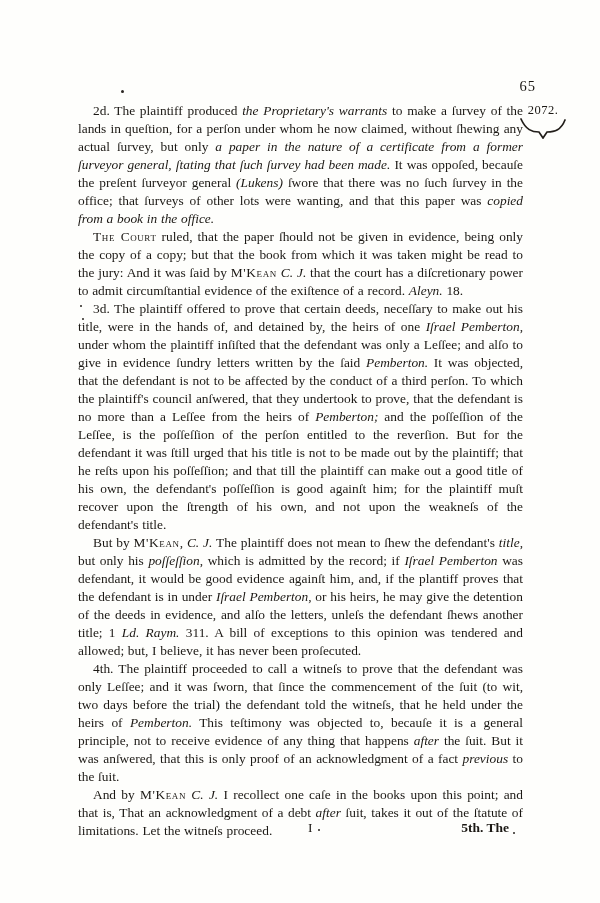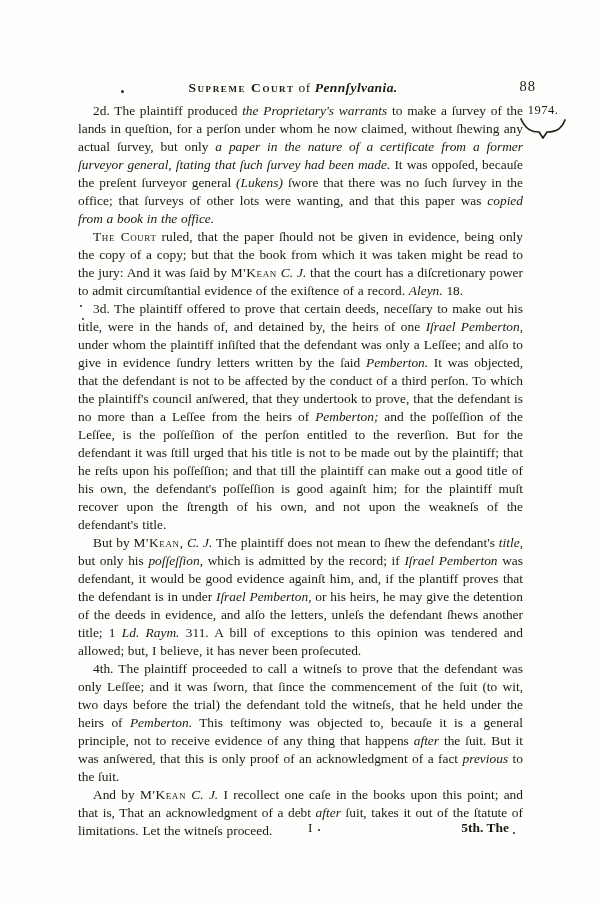--- a/index.html
+++ b/index.html
@@ -39,28 +39,25 @@
   }
   .signature{position:absolute;left:230px;}
   .catchword{position:absolute;right:14px;font-weight:bold;}
   .speck{position:absolute;background:#2a2622;border-radius:50%;}
 </style>
 </head>
 <body>
 
 <div class="page">
 
-  <div class="header">
-    <span class="sc">Supreme Court</span><span class="mid">of</span><span class="it">Pennſylvania.</span>
-  </div>
 
-  <div class="page-num">88</div>
+  <div class="page-num">65</div>
 
   <div class="margin-note">
-    <span>1974.</span>
+    <span>2072.</span>
     <svg class="brace" width="48" height="22" viewBox="0 0 48 22">
       <path d="M2,2 C7,13 13,15 20,15 L24,21 L28,15 C36,15 42,13 46,3" fill="none" stroke="#221e1a" stroke-width="1.7" stroke-linecap="round"></path>
     </svg>
   </div>
 
   <div class="body-col">
     <p><span class="seg-n">2d. The plaintiff produced </span><span class="seg-i">the Proprietary's warrants</span><span class="seg-n"> to make a ſurvey of the lands in queſtion, for a perſon under whom he now claimed, without ſhewing any actual ſurvey, but only </span><span class="seg-i">a paper in the nature of a certificate from a former ſurveyor general, ſtating that ſuch ſurvey had been made.</span><span class="seg-n"> It was oppoſed, becauſe the preſent ſurveyor general </span><span class="seg-i">(Lukens)</span><span class="seg-n"> ſwore that there was no ſuch ſurvey in the office; that ſurveys of other lots were wanting, and that this paper was </span><span class="seg-i">copied from a book in the office.</span></p>
     <p><span class="seg-sc">The Court</span><span class="seg-n"> ruled, that the paper ſhould not be given in evidence, being only the copy of a copy; but that the book from which it was taken might be read to the jury: And it was ſaid by </span><span class="seg-sc">M'Kean</span><span class="seg-n"> </span><span class="seg-i">C. J.</span><span class="seg-n"> that the court has a diſcretionary power to admit circumſtantial evidence of the exiſtence of a record. </span><span class="seg-i">Aleyn.</span><span class="seg-n"> 18.</span></p>
     <p><span class="seg-n">3d. The plaintiff offered to prove that certain deeds, neceſſary to make out his title, were in the hands of, and detained by, the heirs of one </span><span class="seg-i">Iſrael Pemberton</span><span class="seg-n">, under whom the plaintiff inſiſted that the defendant was only a Leſſee; and alſo to give in evidence ſundry letters written by the ſaid </span><span class="seg-i">Pemberton.</span><span class="seg-n"> It was objected, that the defendant is not to be affected by the conduct of a third perſon. To which the plaintiff's council anſwered, that they undertook to prove, that the defendant is no more than a Leſſee from the heirs of </span><span class="seg-i">Pemberton;</span><span class="seg-n"> and the poſſeſſion of the Leſſee, is the poſſeſſion of the perſon entitled to the reverſion. But for the defendant it was ſtill urged that his title is not to be made out by the plaintiff; that he reſts upon his poſſeſſion; and that till the plaintiff can make out a good title of his own, the defendant's poſſeſſion is good againſt him; for the plaintiff muſt recover upon the ſtrength of his own, and not upon the weakneſs of the defendant's title.</span></p>
     <p><span class="seg-n">But by </span><span class="seg-sc">M'Kean</span><span class="seg-n">, </span><span class="seg-i">C. J.</span><span class="seg-n"> The plaintiff does not mean to ſhew the defendant's </span><span class="seg-i">title</span><span class="seg-n">, but only his </span><span class="seg-i">poſſeſſion</span><span class="seg-n">, which is admitted by the record; if </span><span class="seg-i">Iſrael Pemberton</span><span class="seg-n"> was defendant, it would be good evidence againſt him, and, if the plantiff proves that the defendant is in under </span><span class="seg-i">Iſrael Pemberton</span><span class="seg-n">, or his heirs, he may give the detention of the deeds in evidence, and alſo the letters, unleſs the defendant ſhews another title; 1 </span><span class="seg-i">Ld. Raym.</span><span class="seg-n"> 311. A bill of exceptions to this opinion was tendered and allowed; but, I believe, it has never been proſecuted.</span></p>

